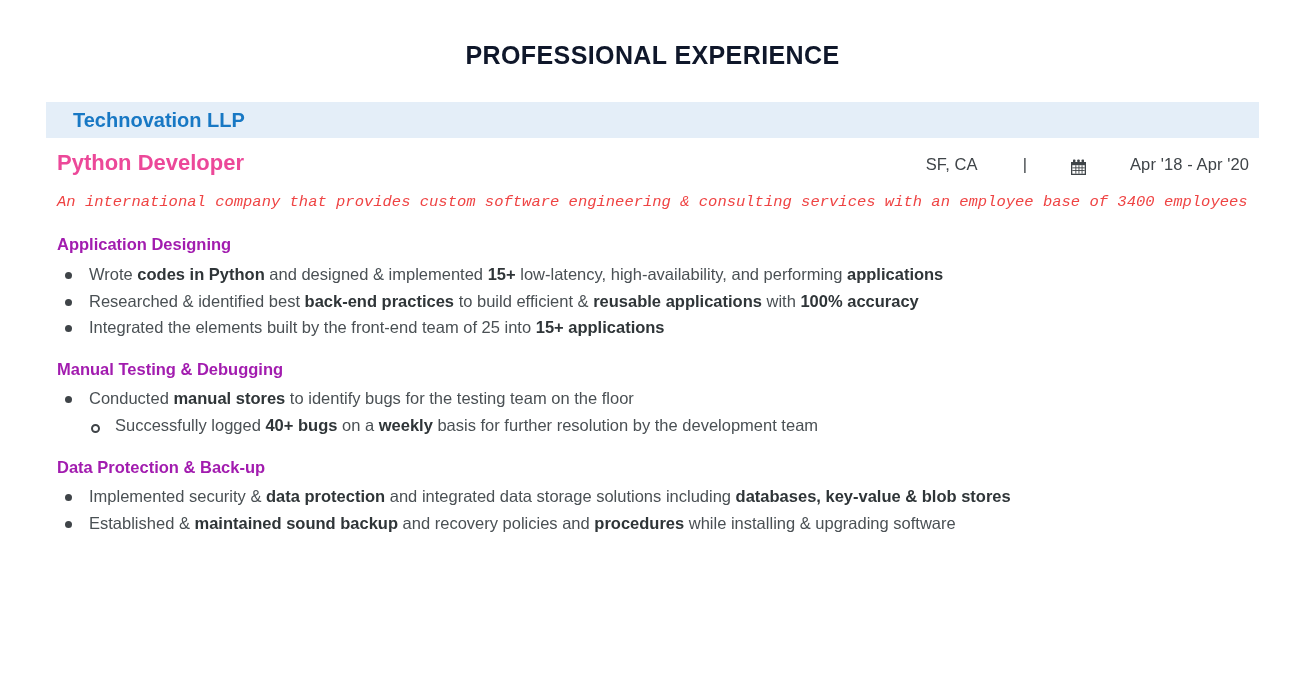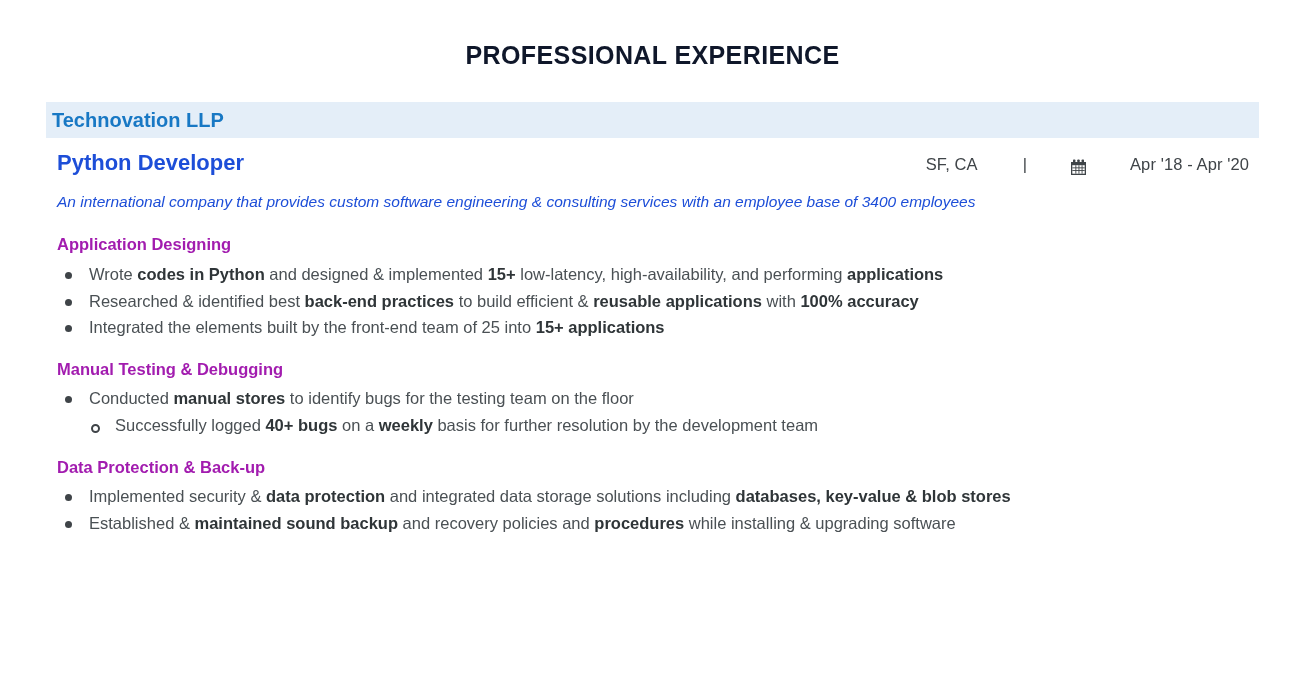--- a/index.html
+++ b/index.html
@@ -33,40 +33,40 @@
     line-height: 1;
   }
 
   
   .company-band {
     margin-top: 34px;
     height: 36px;
     background: #e4eef8;
     display: flex;
     align-items: center;
-    padding-left: 6px;
+    padding-left: 27px;
     box-sizing: border-box;
   }
   .company-name {
     color: #1878c4;
     font-size: 20px;
     font-weight: bold;
     line-height: 1;
   }
 
   
   .role-row {
     display: flex;
     align-items: baseline;
     justify-content: space-between;
     margin-top: 12px;
     padding: 0 10px 0 11px;
   }
   .role-title {
-    color: #1d4ed8;
+    color: #ec4899;
     font-size: 22px;
     font-weight: bold;
     line-height: 1.15;
   }
   .role-meta {
     display: flex;
     align-items: flex-end;
     font-size: 16.5px;
     color: #3f4448;
     white-space: nowrap;
@@ -86,22 +86,23 @@
     margin-right: 11px;
   }
   .meta-dates { letter-spacing: 0.1px; }
 
   
   .company-desc {
     margin-top: 17px;
     padding: 0 11px;
     font-style: italic;
     font-size: 15.5px;
-    color: #1d4ed8;
+    color: #ef4444;
     line-height: 1.3;
+    font-family: Liberation Mono, monospace;
   }
 
   
   .sections {
     margin-top: 22px;
     padding: 0 11px;
   }
   .section { margin-bottom: 18px; }
   .section:last-child { margin-bottom: 8px; }
   .section-heading {

